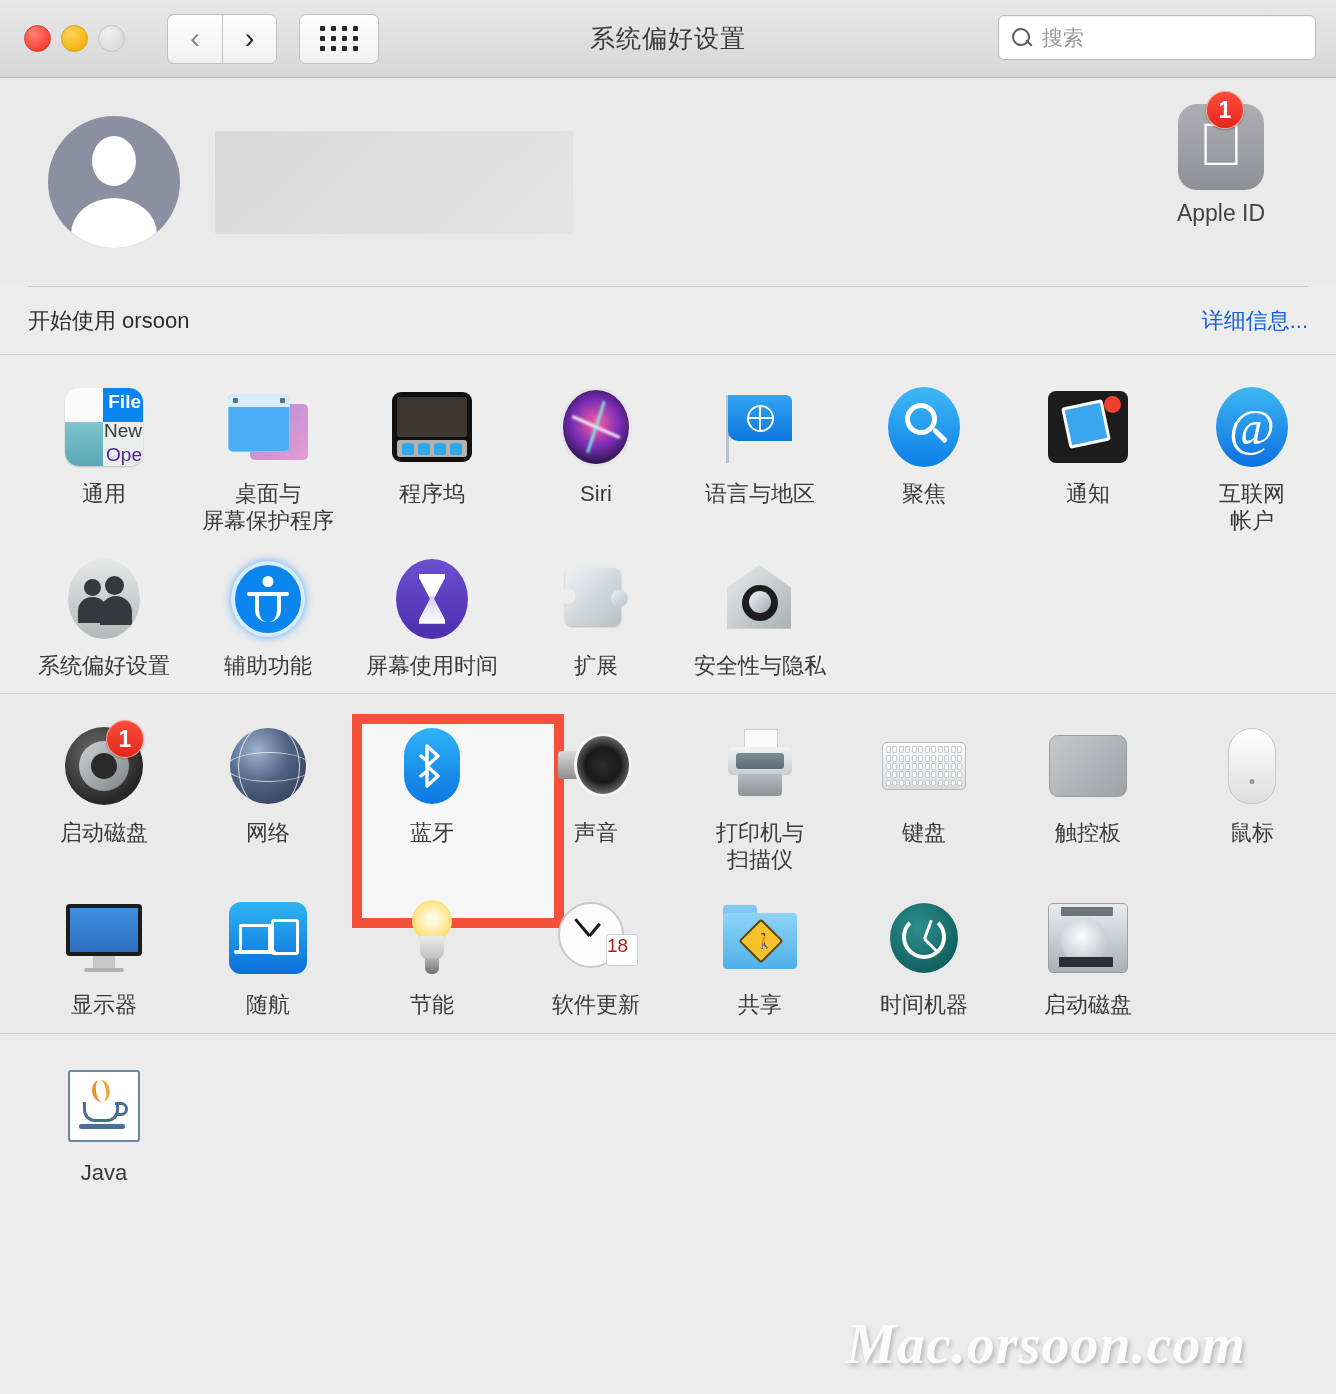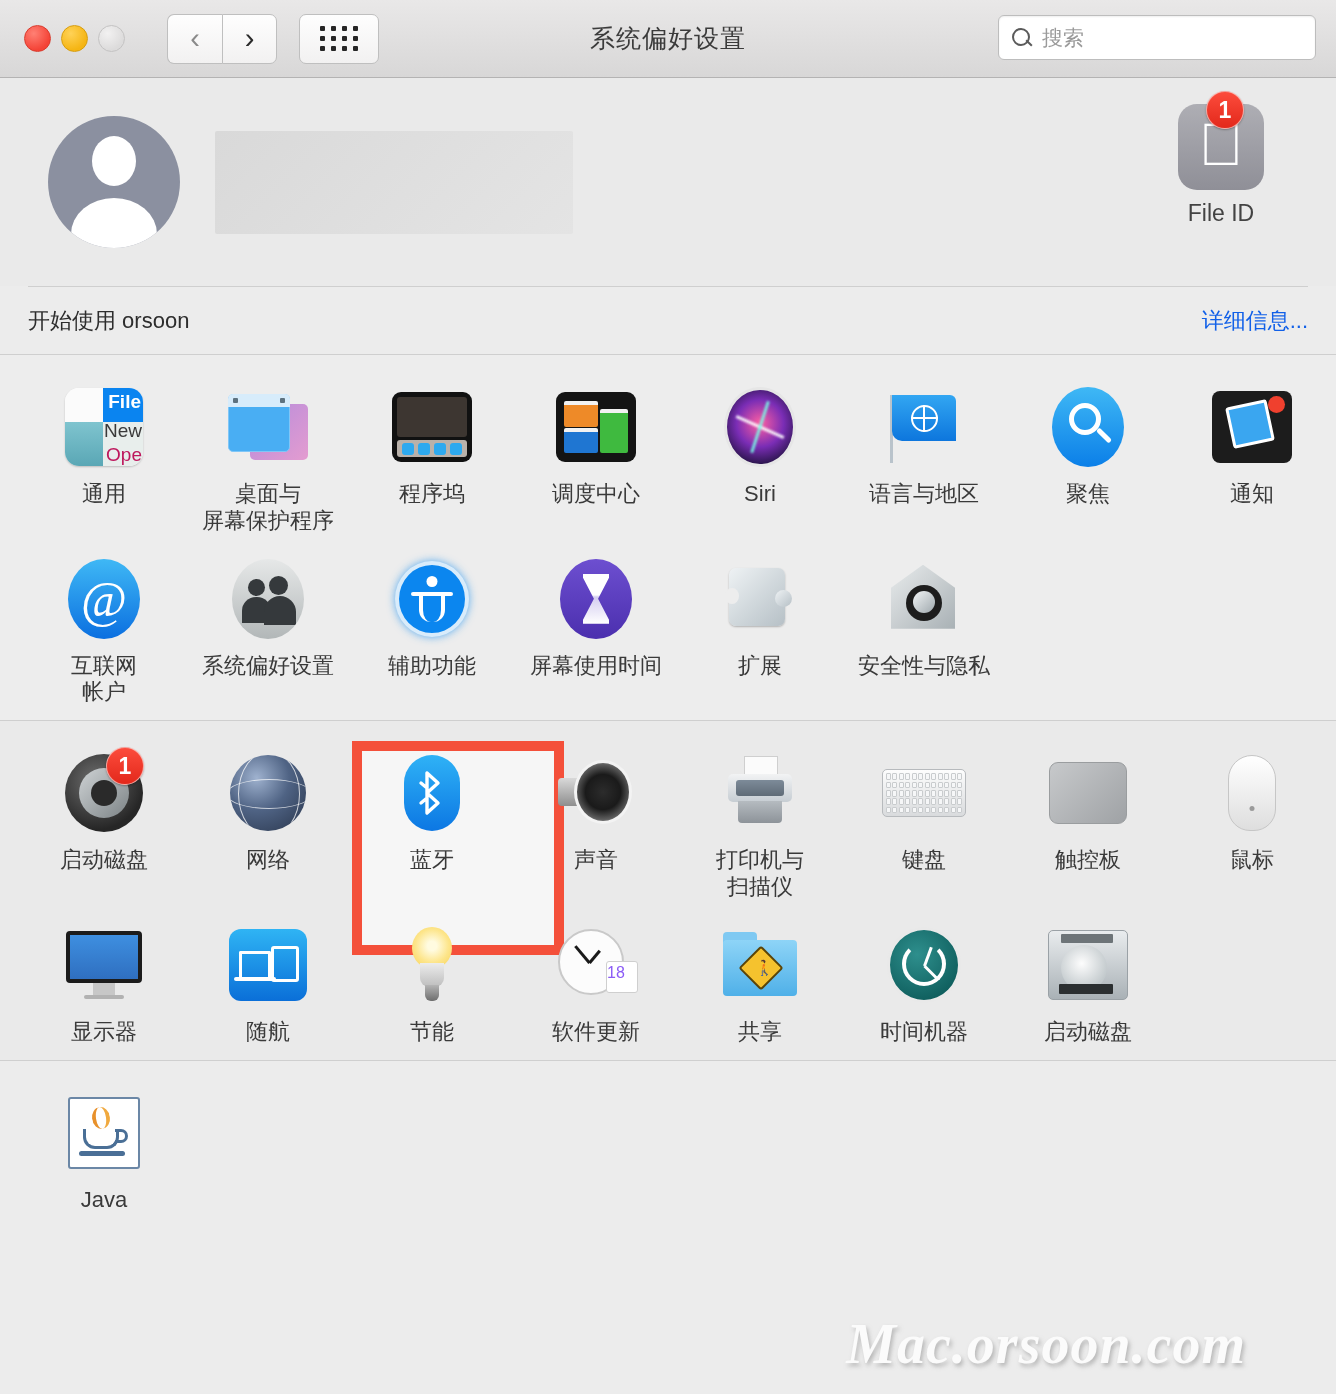--- a/index.html
+++ b/index.html
@@ -152,21 +152,21 @@
   }
   .cell.highlight .iconwrap, .cell.highlight .clabel { position: relative; z-index: 1; }
   .ic-general { position: relative; width: 78px; height: 78px; border-radius: 14px; overflow: hidden;
      background:#fff; box-shadow: 0 1px 2px rgba(0,0,0,.2);}
   .ic-general .q1{position:absolute;left:0;top:0;width:38px;height:34px;background:#fbfbfb;}
   .ic-general .q2{position:absolute;right:0;top:0;width:40px;height:34px;background:#0a84f0;}
   .ic-general .q3{position:absolute;left:0;top:34px;width:38px;height:44px;background:linear-gradient(#7fc4cf,#5aa7b5);}
   .ic-general .q4{position:absolute;right:0;top:34px;width:40px;height:44px;background:#e8eeec;}
   .ic-general .t1{position:absolute;right:2px;top:3px;color:#fff;font-size:19px;font-weight:bold;}
   .ic-general .t2{position:absolute;right:1px;top:32px;color:#3a3a3a;font-size:19px;}
-  .ic-general .t3{position:absolute;right:1px;top:56px;color:#be185d;font-size:19px;}
+  .ic-general .t3{position:absolute;right:1px;top:56px;color:#4c1d95;font-size:19px;}
 
   .ic-desktop { position: relative; width: 84px; height: 78px; }
   .ic-desktop .back { position:absolute; right:2px; top:16px; width:58px; height:56px;
      background: linear-gradient(135deg,#b38bdc,#e49cd0); border-radius:5px; }
   .ic-desktop .front { position:absolute; left:2px; top:6px; width:62px; height:58px;
      background:#49aef3; border-radius:5px; border:1px solid #7fc6f7;}
   .ic-desktop .bar { position:absolute; left:2px; top:6px; width:62px; height:13px;
      background:#d7ecfb; border-radius:5px 5px 0 0; }
   .ic-desktop .bar::before{content:"";position:absolute;left:5px;top:4px;width:5px;height:5px;background:#5d7280;border-radius:1px;}
   .ic-desktop .bar::after{content:"";position:absolute;right:5px;top:4px;width:5px;height:5px;background:#5d7280;border-radius:1px;}
@@ -303,21 +303,21 @@
   .ic-energy .base{position:absolute;left:21px;top:60px;width:14px;height:16px;
      background:linear-gradient(to bottom,#b4b4b4,#6e6e6e);border-radius:0 0 6px 6px;}
 
   .ic-datetime{width:84px;height:76px;position:relative;}
   .ic-datetime .clock{position:absolute;left:4px;top:2px;width:66px;height:66px;border-radius:50%;
      background:#fcfcfc;border:2px solid #c9c9c9;}
   .ic-datetime .hh{position:absolute;left:34px;top:20px;width:3px;height:16px;background:#1a1a1a;transform-origin:bottom center;transform:rotate(40deg);}
   .ic-datetime .mm{position:absolute;left:34px;top:14px;width:3px;height:22px;background:#1a1a1a;transform-origin:bottom center;transform:rotate(-40deg);}
   .ic-datetime .cal{position:absolute;right:0px;top:34px;width:32px;height:32px;background:#fff;border:1px solid #cfcfcf;border-radius:3px;overflow:hidden;}
   .ic-datetime .cal .top{height:9px;background:#e23b2e;}
-  .ic-datetime .cal .num{font-size:16px;color:#8b5cf6;text-align:left;line-height:22px;}
+  .ic-datetime .cal .num{font-size:19px;color:#b91c1c;text-align:left;line-height:22px;}
 
   .ic-share{width:82px;height:70px;position:relative;}
   .ic-share .tab{position:absolute;left:4px;top:2px;width:34px;height:12px;background:#7fc9f2;border-radius:4px 4px 0 0;}
   .ic-share .folder{position:absolute;left:4px;top:10px;width:74px;height:56px;border-radius:4px;
      background:linear-gradient(to bottom,#8ed4f7,#4fb0e8);}
   .ic-share .sign{position:absolute;left:26px;top:22px;width:32px;height:32px;background:#f5c22e;
      border:2px solid #5a4408;transform:rotate(45deg);border-radius:3px;}
   .ic-share .man{position:absolute;left:36px;top:30px;width:12px;height:16px;color:#2a2008;font-size:15px;line-height:16px;}
 
   .ic-tm{width:74px;height:76px;border-radius:50%;
@@ -406,21 +406,21 @@
       <span class="head"></span>
       <span class="body"></span>
     </div>
     <div class="namebox"></div>
 
     <div class="appleid">
       <div class="appleid-icon">
         <span class="apple"></span>
         <span class="badge">1</span>
       </div>
-      <div class="appleid-label">File ID</div>
+      <div class="appleid-label">Apple ID</div>
     </div>
   </div>
 
   <div class="icloudrow">
     <span class="lbl">开始使用 orsoon</span>
     <span class="link">详细信息...</span>
   </div>
 
   <div class="section s1">
     <div class="grid">
@@ -460,30 +460,20 @@
                 <i></i>
                 <i></i>
                 <i></i>
                 <i></i>
               </span>
             </div>
         </div>
         <div class="clabel">程序坞</div>
       </div>
 
-      <div class="cell">
-        <div class="iconwrap">
-          <div class="ic-mission">
-              <span class="w o"></span>
-              <span class="w b"></span>
-              <span class="w g"></span>
-            </div>
-        </div>
-        <div class="clabel">调度中心</div>
-      </div>
 
       <div class="cell">
         <div class="iconwrap">
             <div class="ic-siri"></div>
           </div>
         <div class="clabel">Siri</div>
       </div>
 
       <div class="cell">
         <div class="iconwrap">

